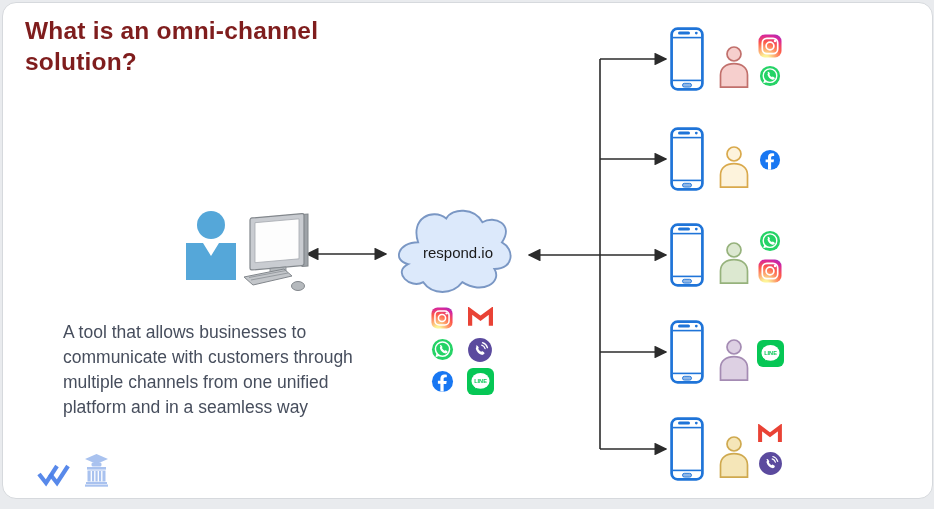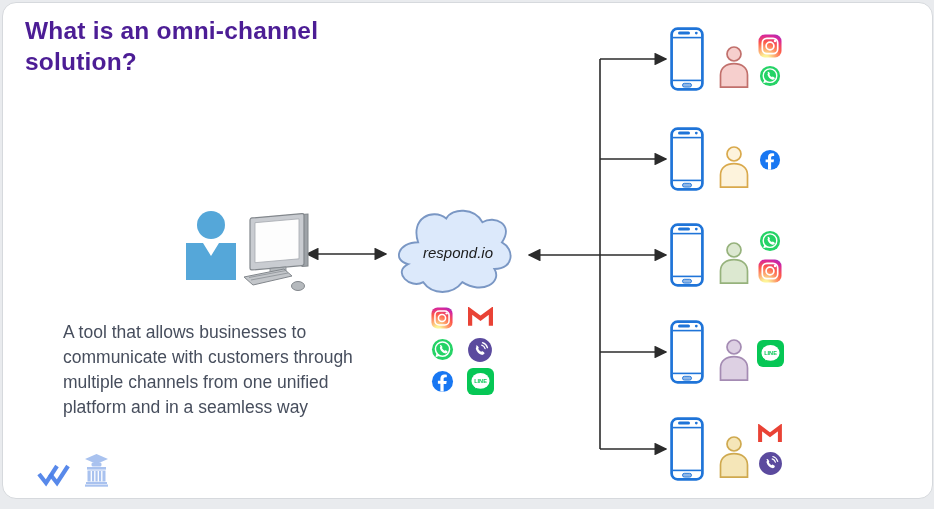--- a/index.html
+++ b/index.html
@@ -22,21 +22,21 @@
     left:40px;top:320px;width:350px;
     font-size:17.5px;line-height:1.42;
     white-space:pre-line;
   }
   .connectors{left:0;top:0;width:934px;height:509px;z-index:1;pointer-events:none;}
   .node{z-index:2;}
   .cloud-wrap{left:392px;top:206px;width:132px;height:98px;}
   .cloud-wrap svg{position:absolute;left:0;top:0;}
   .cloud-label{
     position:absolute;left:0;right:0;top:38px;text-align:center;
-    font-size:15px;color:#1a1a1a;font-style:italic;
+    font-size:15px;color:#1a1a1a;
   }
   .platform-grid{
     left:423px;top:302px;width:80px;
     display:grid;grid-template-columns:38px 38px;grid-auto-rows:31px;
     justify-items:center;align-items:center;row-gap:1px;
   }
   .pg-cell{display:flex;align-items:center;justify-content:center;}
   .customer-row{
     position:absolute;left:670px;width:120px;height:66px;z-index:2;
   }
@@ -67,21 +67,21 @@
     <line x1="307" y1="254" x2="386" y2="254" marker-start="url(#ah)" marker-end="url(#ah)"></line>
     <line x1="529" y1="255" x2="666" y2="255" marker-start="url(#ah)" marker-end="url(#ah)"></line>
     <line x1="600" y1="59" x2="600" y2="449"></line>
     <line x1="600" y1="59" x2="666" y2="59" marker-end="url(#ah)"></line>
     <line x1="600" y1="159" x2="666" y2="159" marker-end="url(#ah)"></line>
     <line x1="600" y1="352" x2="666" y2="352" marker-end="url(#ah)"></line>
     <line x1="600" y1="449" x2="666" y2="449" marker-end="url(#ah)"></line>
   </g>
 </svg>
 
-<div class="abs page-title node" style="color: #4c1d95;">What is an omni-channel
+<div class="abs page-title node" style="color: #7f1d1d;">What is an omni-channel
 solution?</div>
 
 <div class="abs description node" style="color: rgb(71, 78, 93); margin-left: 23px;">A tool that allows businesses to
 communicate with customers through
 multiple channels from one unified
 platform and in a seamless way</div>
 
 <span class="abs node bl-person">
   <svg width="58" height="72" viewBox="0 0 58 72">
     <circle cx="27" cy="16" r="14" fill="#55a7d9"></circle>

